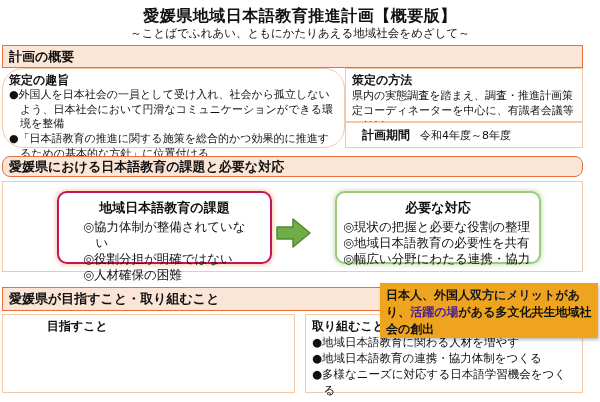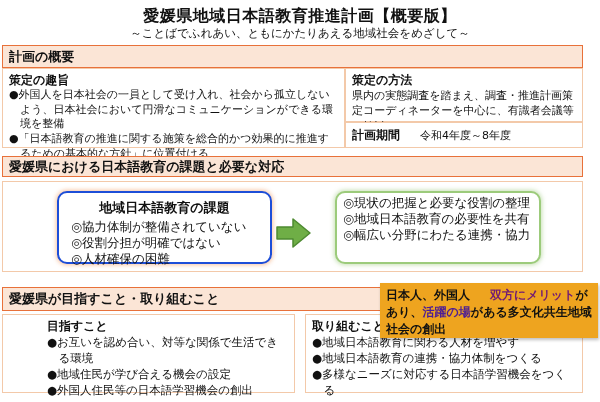--- a/index.html
+++ b/index.html
@@ -14,28 +14,28 @@
 
   .band { position:absolute; left:2px; width:581px; background:#FBE5D6;
           border:1.5px solid #E8713A; font-weight:bold; font-size:13px;
           display:flex; align-items:center; padding-left:6px; }
   .cell { position:absolute; background:#fff; border:1px solid #F3C9A9; }
 
   .cell h3 { font-size:12px; font-weight:bold; line-height:1.25; }
   .bullet { font-size:11px; line-height:1.33; padding-left:1em; text-indent:-1em; }
   .cell .body-text { font-size:11px; line-height:1.4; }
 
-  .period-row { display:flex; align-items:center; height:100%; padding-left:6px; }
+  .period-row { display:flex; align-items:center; height:100%; padding-left:6px;text-align:center; }
   .period-label { font-weight:bold; font-size:12px; width:68px; }
   .period-value { font-size:11px; }
 
   .rounded { position:absolute; background:#fff; border-radius:10px; }
   .rounded .box-title { text-align:center; font-weight:bold; font-size:13px; margin:4px 0 2px; }
   .rounded .bullet { font-size:12.5px; line-height:1.28; }
-  .issues-box  { border:2px solid #1d4ed8; box-shadow:0 0 4px 1px rgba(237,125,49,.45); padding:2px 12px; }
+  .issues-box  { border:2px solid #be185d; box-shadow:0 0 4px 1px rgba(237,125,49,.45); padding:2px 24px; }
   .resp-box    { border:2px solid #9CCB7B; box-shadow:0 0 4px 1px rgba(146,196,110,.5); padding:2px 6px; }
 
   .arrow-wrap { position:absolute; }
 
   .callout { position:absolute; z-index:5; background:#EEA41F; color:#111;
              font-size:12px; font-weight:600; line-height:1.42; padding:4px 6px;
              box-shadow:1px 2px 3px rgba(0,0,0,.25); }
 
   .s3cell h3 { margin-bottom:1px; }
   .s3cell .bullet { font-size:11.5px; line-height:1.38; }
@@ -44,78 +44,74 @@
 </head>
 <body>
 
 <div id="page">
 
   <div class="doc-title">愛媛県地域日本語教育推進計画【概要版】</div>
   <div class="doc-subtitle">～ことばでふれあい、ともにかたりあえる地域社会をめざして～</div>
 
   <div class="band" style="top:45px; height:23px;text-align:right;">計画の概要</div>
 
-  <div class="cell pad" style="left:2px; top:68px; width:343px; height:80px;">
+  <div class="cell pad" style="left:2px; top:68px; width:343px; height:80px;border-radius:21px;">
     <h3>策定の趣旨</h3>
     <div>
         <div class="bullet">●外国人を日本社会の一員として受け入れ、社会から孤立しないよう、日本社会において円滑なコミュニケーションができる環境を整備</div>
         <div class="bullet">●「日本語教育の推進に関する施策を総合的かつ効果的に推進するための基本的な方針」に位置付ける</div>
       </div>
   </div>
 
   <div class="cell pad" style="left:345px; top:68px; width:238px; height:54px;">
     <h3>策定の方法</h3>
     <div class="body-text">県内の実態調査を踏まえ、調査・推進計画策定コーディネーターを中心に、有識者会議等で検討</div>
   </div>
 
   <div class="cell" style="left:345px; top:122px; width:238px; height:26px;">
     <div class="period-row">
       <span class="period-label">計画期間</span>
       <span class="period-value">令和4年度～8年度</span>
     </div>
   </div>
 
-  <div class="band" style="top:156px; height:21px;">愛媛県における日本語教育の課題と必要な対応</div>
+  <div class="band" style="top:156px; height:21px;border-radius:8px;">愛媛県における日本語教育の課題と必要な対応</div>
 
   <div class="cell" style="left:2px; top:181px; width:581px; height:91px;"></div>
 
   <div class="rounded issues-box" style="left:57px; top:191px; width:215px; height:73px;">
     <div class="box-title">地域日本語教育の課題</div>
     <div>
         <div class="bullet">◎協力体制が整備されていない</div>
         <div class="bullet">◎役割分担が明確ではない</div>
         <div class="bullet">◎人材確保の困難</div>
       </div>
   </div>
 
   <div class="arrow-wrap" style="left:276px; top:217px;">
     <svg width="36" height="32" viewBox="0 0 36 32">
       <polygon points="1,10 17,10 17,2 34,16 17,30 17,22 1,22" fill="#6FAE46" stroke="#4E8A31" stroke-width="1.5" stroke-linejoin="round"></polygon>
     </svg>
   </div>
 
   <div class="rounded resp-box" style="left:335px; top:191px; width:206px; height:73px;">
+    <div class="box-title">必要な対応</div>
     <div>
         <div class="bullet">◎現状の把握と必要な役割の整理</div>
         <div class="bullet">◎地域日本語教育の必要性を共有</div>
         <div class="bullet">◎幅広い分野にわたる連携・協力</div>
       </div>
   </div>
 
   <div class="band" style="top:287px; height:24px;">愛媛県が目指すこと・取り組むこと</div>
 
-  <div class="callout" style="left:380px; top:283px; width:218px; height:55px;"><span>日本人、外国人</span><span style="color: #701a75; margin-left: 20px;">双方にメリット</span><span>があり、</span><span style="color: #4c1d95;">活躍の場</span><span>がある多文化共生地域社会の創出</span></div>
+  <div class="callout" style="left:380px; top:283px; width:218px; height:55px;"><span>日本人、外国人</span><span style="color: #0f172a;">双方にメリット</span><span>があり、</span><span style="color: #4c1d95;">活躍の場</span><span>がある多文化共生地域社会の創出</span></div>
 
   <div class="cell pad s3cell" style="left:2px; top:314px; width:293px; height:79px;padding-left:44px;">
     <h3>目指すこと</h3>
-    <div>
-        <div class="bullet">●お互いを認め合い、対等な関係で生活できる環境</div>
-        <div class="bullet">●地域住民が学び合える機会の設定</div>
-        <div class="bullet">●外国人住民等の日本語学習機会の創出</div>
-      </div>
   </div>
 
   <div class="cell pad s3cell" style="left:305px; top:314px; width:278px; height:79px;">
     <h3>取り組むこと</h3>
     <div>
         <div class="bullet">●地域日本語教育に関わる人材を増やす</div>
         <div class="bullet">●地域日本語教育の連携・協力体制をつくる</div>
         <div class="bullet">●多様なニーズに対応する日本語学習機会をつくる</div>
       </div>
   </div>

